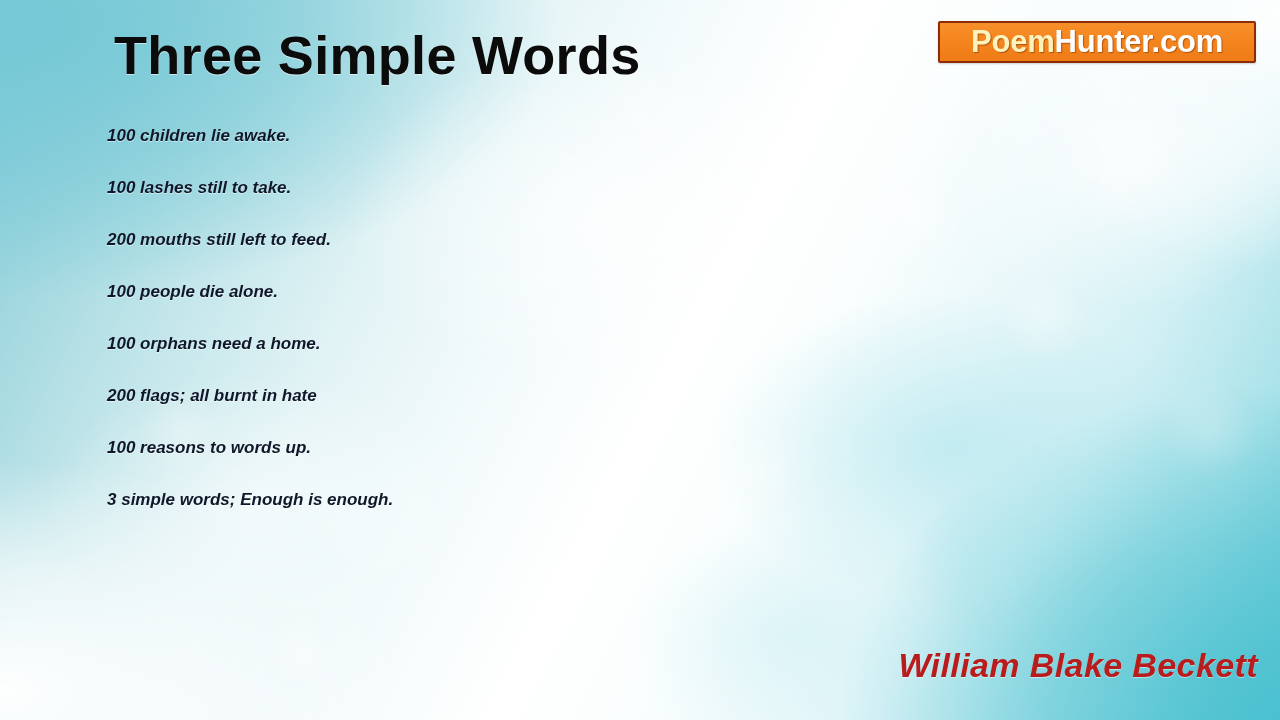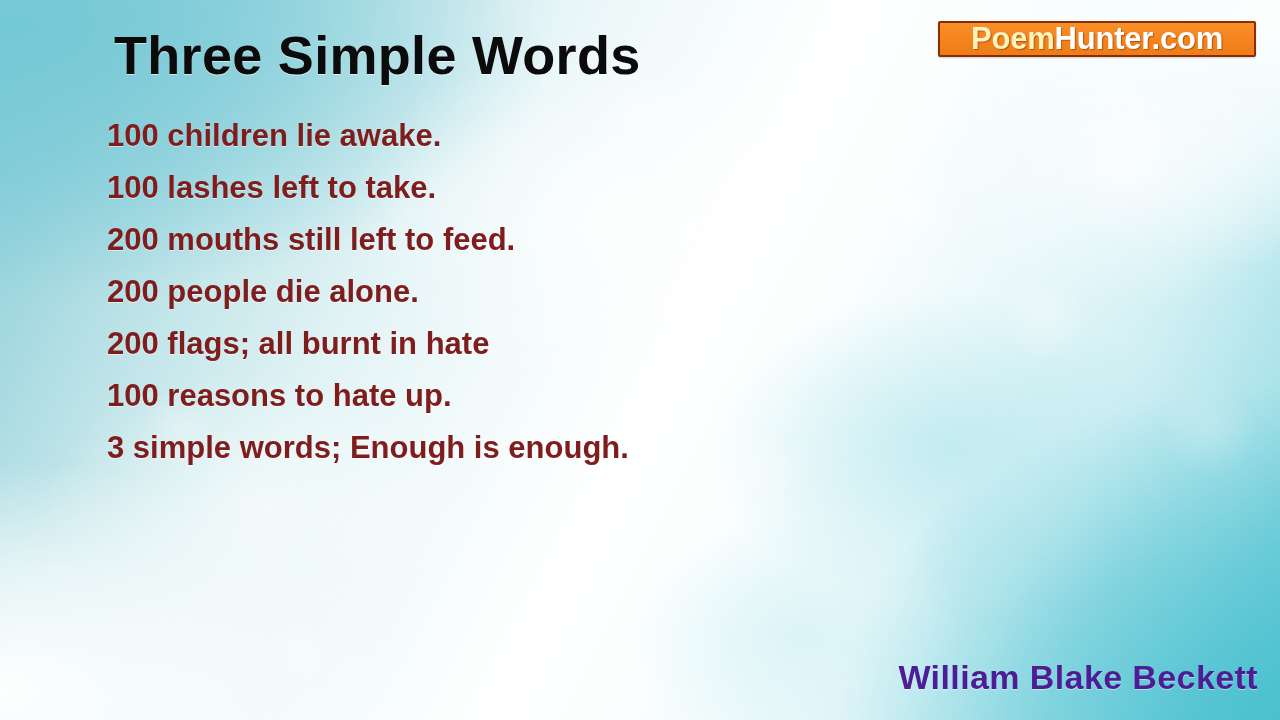--- a/index.html
+++ b/index.html
@@ -98,48 +98,50 @@
 
   .poem-body {
     position: absolute;
     left: 107px;
     top: 110px;
     width: 820px;
   }
   .poem-line {
     font-family: "Liberation Sans", sans-serif;
     font-weight: bold;
-    font-size: 31px;
+    font-size: 17px;
     line-height: 52px;
-    color: #7f1d1d;
+    color: #0f172a;
     white-space: nowrap;
     text-shadow: 0 1px 0 rgba(255,255,255,0.5);
+    font-style: italic;
   }
 
   .poem-author {
     position: absolute;
     right: 22px;
-    bottom: 22px;
+    bottom: 34px;
     font-family: "Liberation Sans", sans-serif;
     font-weight: bold;
+    font-style: italic;
     font-size: 34px;
     line-height: 42px;
     letter-spacing: 0.4px;
-    color: #4c1d95;
+    color: #b91c1c;
     white-space: nowrap;
     text-shadow: 0 1px 0 rgba(255,255,255,0.45);
   }
 
   
   .logo-badge {
     position: absolute;
     left: 938px;
     top: 21px;
     width: 318px;
-    height: 36px;
+    height: 42px;
     box-sizing: border-box;
     border: 2px solid #8b2c06;
     border-radius: 2px;
     background: linear-gradient(180deg, #f7902a 0%, #f5851f 45%, #ef7c16 100%);
     box-shadow: 0 1px 2px rgba(0,0,0,0.18);
     display: flex;
     align-items: center;
     justify-content: center;
     overflow: hidden;
   }
@@ -164,25 +166,26 @@
   <div class="bg-wash-a"></div>
   <div class="bg-wash-b"></div>
   <div class="bg-bokeh"></div>
 
   <div class="content">
 
     <h1 class="poem-title">Three Simple Words</h1>
 
     <div class="poem-body">
       <div class="poem-line">100 children lie awake.</div>
-      <div class="poem-line">100 lashes left to take.</div>
+      <div class="poem-line">100 lashes still to take.</div>
       <div class="poem-line">200 mouths still left to feed.</div>
-      <div class="poem-line">200 people die alone.</div>
+      <div class="poem-line">100 people die alone.</div>
+      <div class="poem-line">100 orphans need a home.</div>
       <div class="poem-line">200 flags; all burnt in hate</div>
-      <div class="poem-line">100 reasons to hate up.</div>
+      <div class="poem-line">100 reasons to words up.</div>
       <div class="poem-line">3 simple words; Enough is enough.</div>
     </div>
 
     <div class="poem-author">William Blake Beckett</div>
 
     <div class="logo-badge">
       <span class="logo-text"><span class="logo-part-poem">Poem</span><span class="logo-part-hunter">Hunter.com</span></span>
     </div>
 
   </div>

